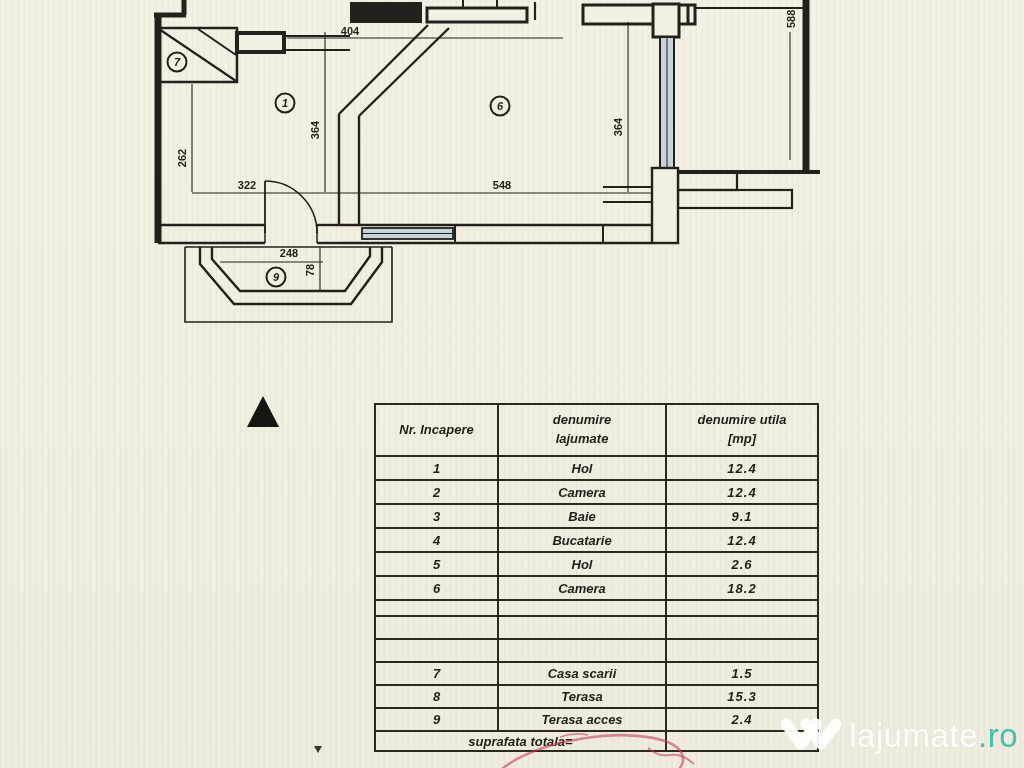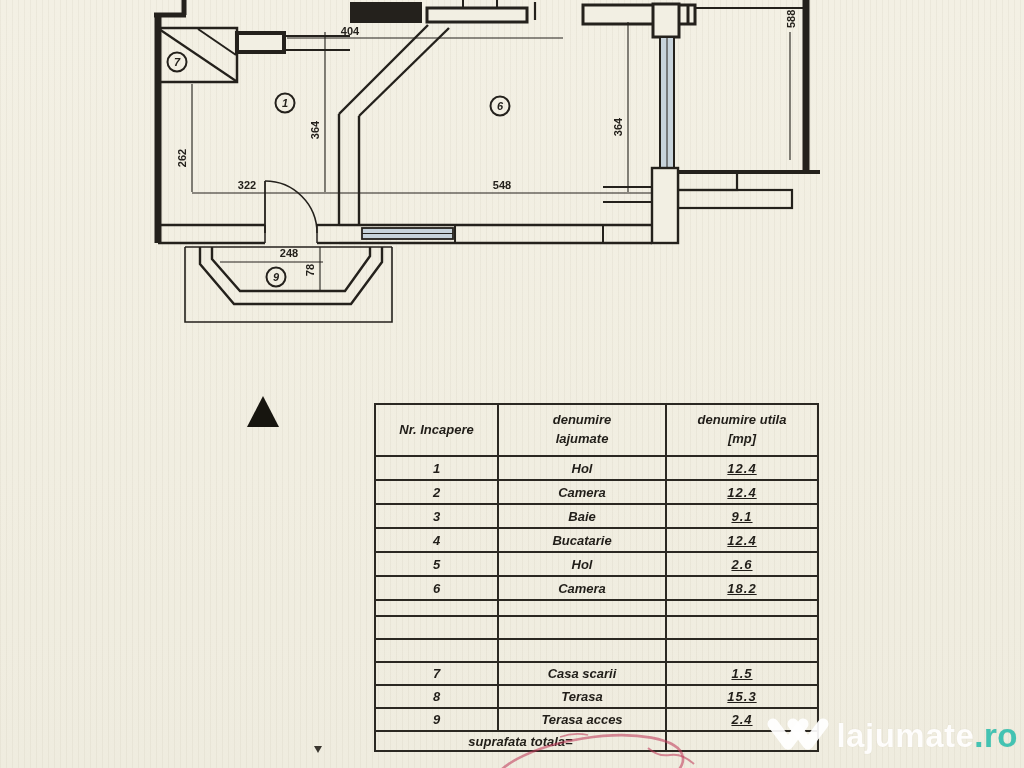--- a/index.html
+++ b/index.html
@@ -34,32 +34,32 @@
   tr.r-header{height:52px;margin-top:12px;}
   tr.r-data{height:24px;}
   tr.r-empty1{height:16px;}
   tr.r-empty{height:23px;}
   tr.r-sub{height:23px;}
   tr.r-annex{height:23px;}
   tr.r-foot{height:20px;}
   td.sub-label{text-align:right;padding-right:6px;}
   td.sub-value{text-align:left;padding-left:8px;}
   td.faint{color:rgba(70,62,52,0.55);text-align:center;}
-  .num{letter-spacing:1px;text-decoration:underline;}
+  .num{letter-spacing:1px;}
 
   
   .stamp-svg{position:absolute;top:0;left:0;z-index:3;pointer-events:none;}
 
   
   .watermark{
     position:absolute;right:6px;bottom:8px;z-index:4;
     display:flex;align-items:center;gap:6px;pointer-events:none;
   }
   .wm-text{
-    font-size:33px;font-weight:700;letter-spacing:0.5px;
+    font-size:33px;font-weight:400;letter-spacing:0.5px;
     color:rgba(255,255,255,0.95);
     text-shadow:0 0 1px rgba(210,200,175,0.6);
   }
   .wm-tld{color:#43c3b3;}
 </style>
 </head>
 <body>
 
 <div class="paper-texture"></div>
 

